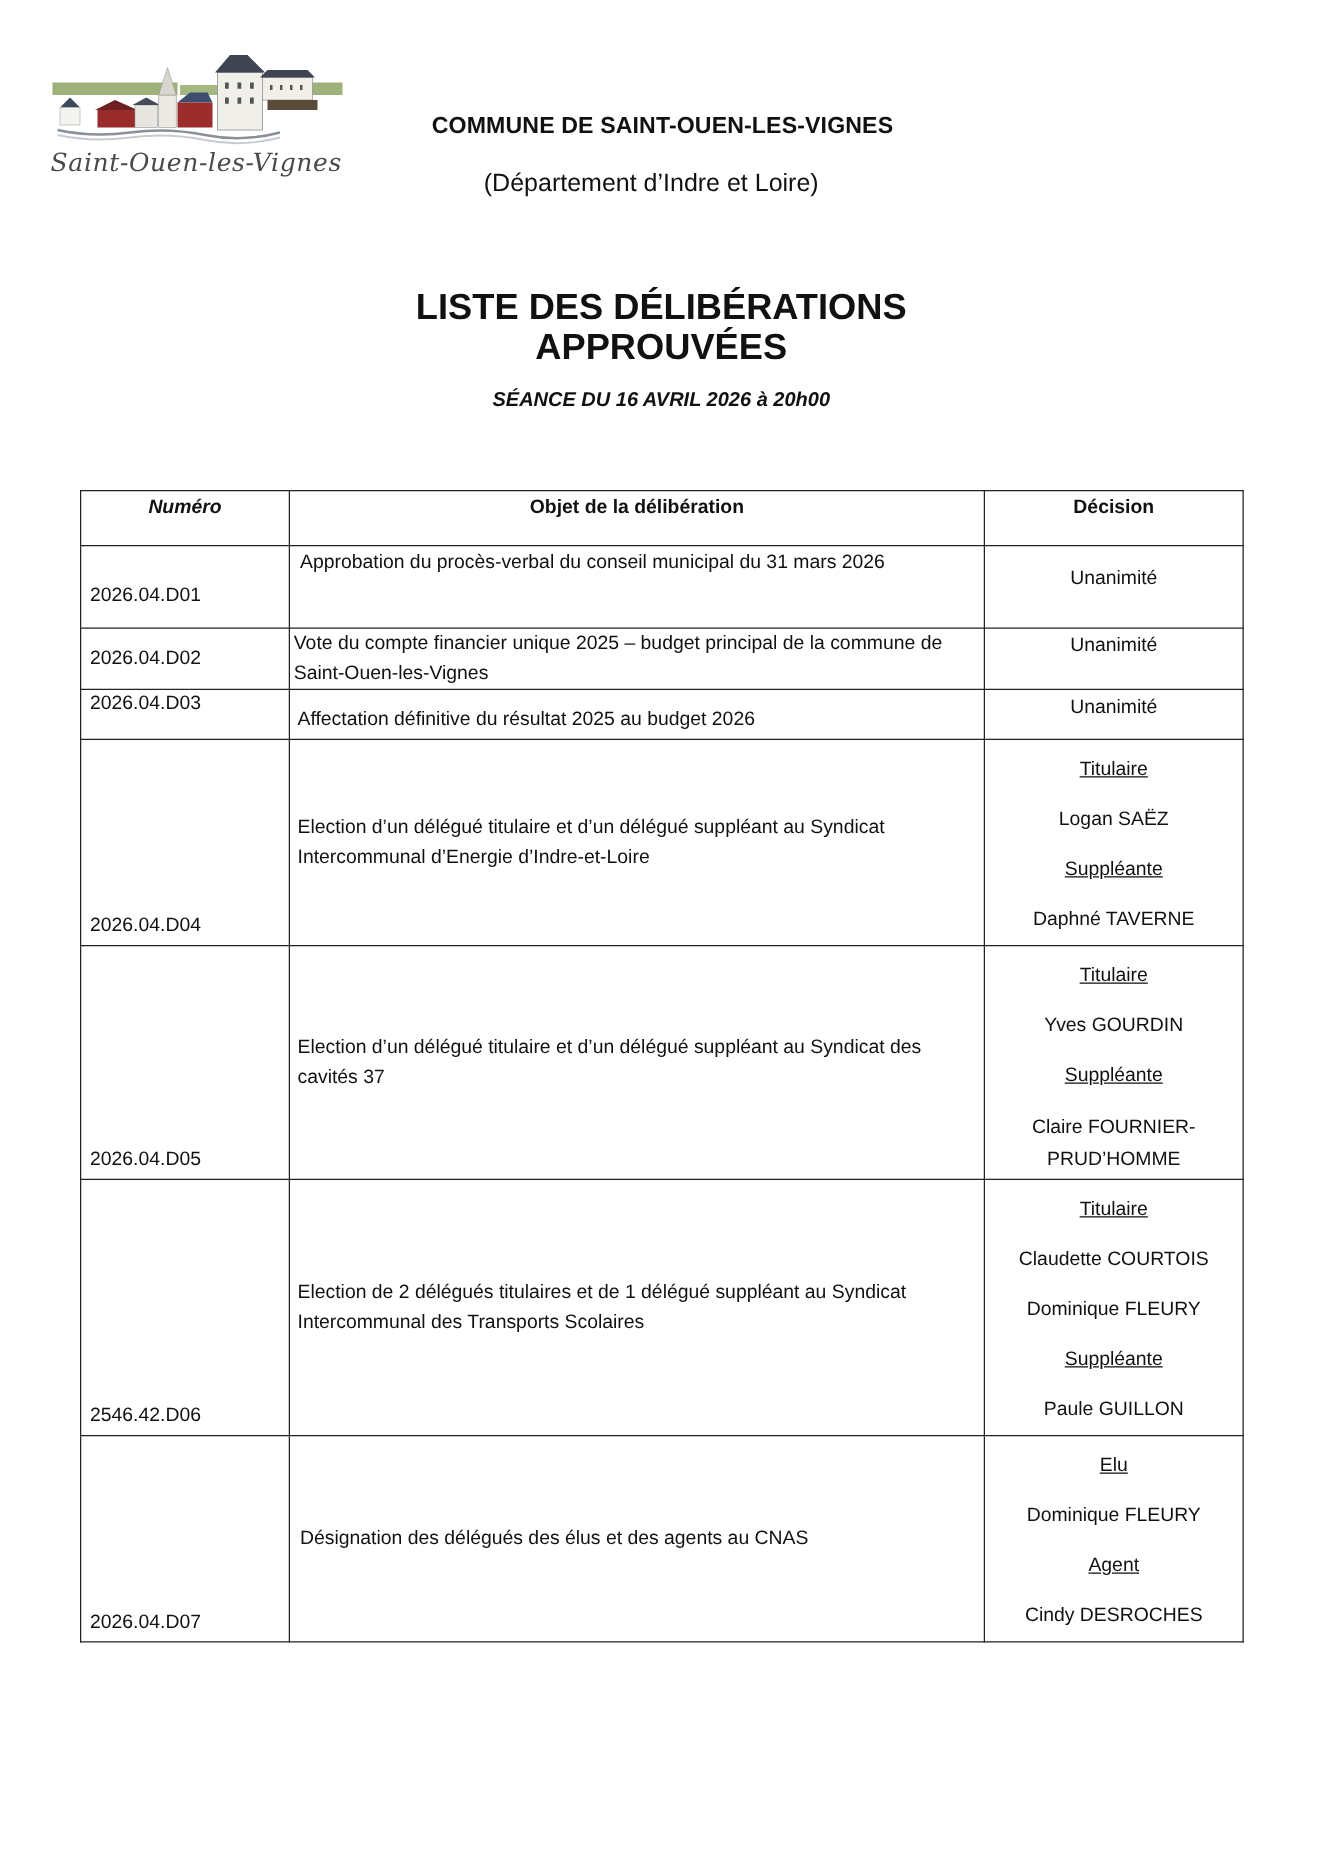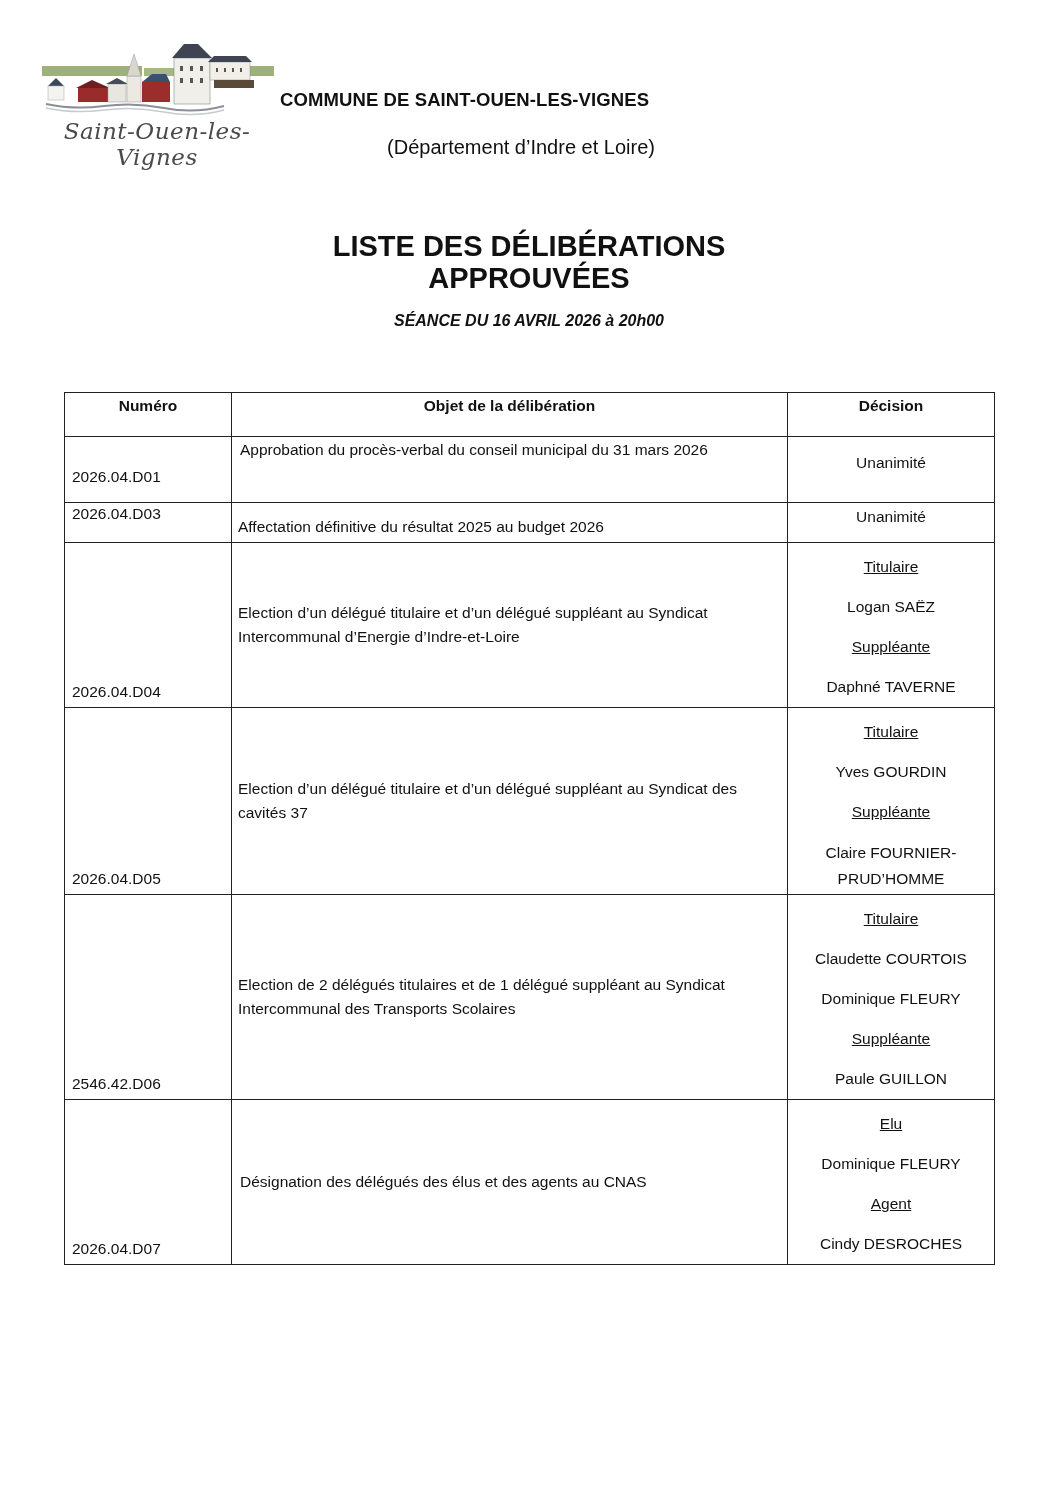--- a/index.html
+++ b/index.html
@@ -1,39 +1,39 @@
 <!DOCTYPE html>
 <html><head>
 <meta charset="utf-8">
 <style>
   html, body { margin: 0; padding: 0; background: #ffffff; }
   body { width: 1058px; height: 1497px; position: relative; overflow: hidden;
          font-family: "Liberation Sans", "DejaVu Sans", sans-serif; color: #111; }
 
   .logo { position: absolute; left: 34px; top: 36px; width: 246px; height: 118px; }
   .logo-script { position: absolute; left: 0; top: 82px; width: 246px; text-align: center;
-                 font-family: "DejaVu Serif", serif; font-style: italic; font-size: 23px;
+                 font-family: "DejaVu Serif", serif; font-style: italic; font-size: 20px;
                  color: #4a4a4a; letter-spacing: 0.5px; }
 
-  .commune { position: absolute; left: 280px; top: 89px; width: 500px; 
+  .commune { position: absolute; left: 280px; top: 89px; width: 500px; text-align: center;
              font-weight: bold; font-size: 18.5px; letter-spacing: 0.1px; }
   .dept { position: absolute; left: 271px; top: 136px; width: 500px; text-align: center;
           font-size: 20px; }
 
   .title { position: absolute; left: 240px; top: 230px; width: 578px; text-align: center;
            font-weight: bold; font-size: 29px; line-height: 32px; }
   .seance { position: absolute; left: 240px; top: 312px; width: 578px; text-align: center;
             font-weight: bold; font-style: italic; font-size: 16px; }
 
   table.delib { position: absolute; left: 64px; top: 392px; width: 931px;
                 border-collapse: collapse; font-size: 15.5px; }
   table.delib th, table.delib td { border: 1px solid #222; padding: 0; }
   table.delib th { font-weight: bold; font-size: 15.5px; height: 39px; vertical-align: top;
                    padding-top: 4px; text-align: center; }
-  .c1 { width: 166px; } .c2 { width: 555px; } .c3 { width: 206px; }
+  .c1 { width: 166px; font-style: italic; } .c2 { width: 555px; } .c3 { width: 206px; }
 
   td.num { vertical-align: bottom; padding: 0 0 6px 7px !important; }
   td.num.mid { vertical-align: middle; padding: 0 0 0 7px !important; }
   td.num.top { vertical-align: top; padding: 2px 0 0 7px !important; }
   td.obj { vertical-align: middle; padding: 0 8px 0 6px !important; line-height: 24px; }
   td.obj.top { vertical-align: top; padding-top: 0 !important; }
   td.dec { text-align: center; vertical-align: top; padding-top: 4px !important; line-height: 40px; }
   td.dec.simple { line-height: 24px; padding-top: 14px !important; }
   td.dec.simple.t0 { padding-top: 2px !important; }
   .u { text-decoration: underline; }
@@ -106,20 +106,25 @@
     </tr>
   </thead>
   <tbody>
 
     <tr style="height:66px">
       <td class="num" style="padding-bottom:16px !important">2026.04.D01</td>
       <td class="obj top" style="padding-top:1px !important;padding-left:8px !important">Approbation du procès-verbal du conseil municipal du 31 mars 2026</td>
       <td class="dec simple">Unanimité</td>
     </tr>
 
+    <tr style="height:49px">
+      <td class="num mid">2026.04.D02</td>
+      <td class="obj" style="padding-left:3px !important">Vote du compte financier unique 2025 – budget principal de la commune de Saint-Ouen-les-Vignes</td>
+      <td class="dec simple t0">Unanimité</td>
+    </tr>
 
     <tr style="height:40px">
       <td class="num top">2026.04.D03</td>
       <td class="obj" style="padding-top:8px !important">Affectation définitive du résultat 2025 au budget 2026</td>
       <td class="dec simple t0">Unanimité</td>
     </tr>
 
     <tr style="height:161px">
       <td class="num">2026.04.D04</td>
       <td class="obj">Election d’un délégué titulaire et d’un délégué suppléant au Syndicat Intercommunal d’Energie d’Indre-et-Loire</td>

